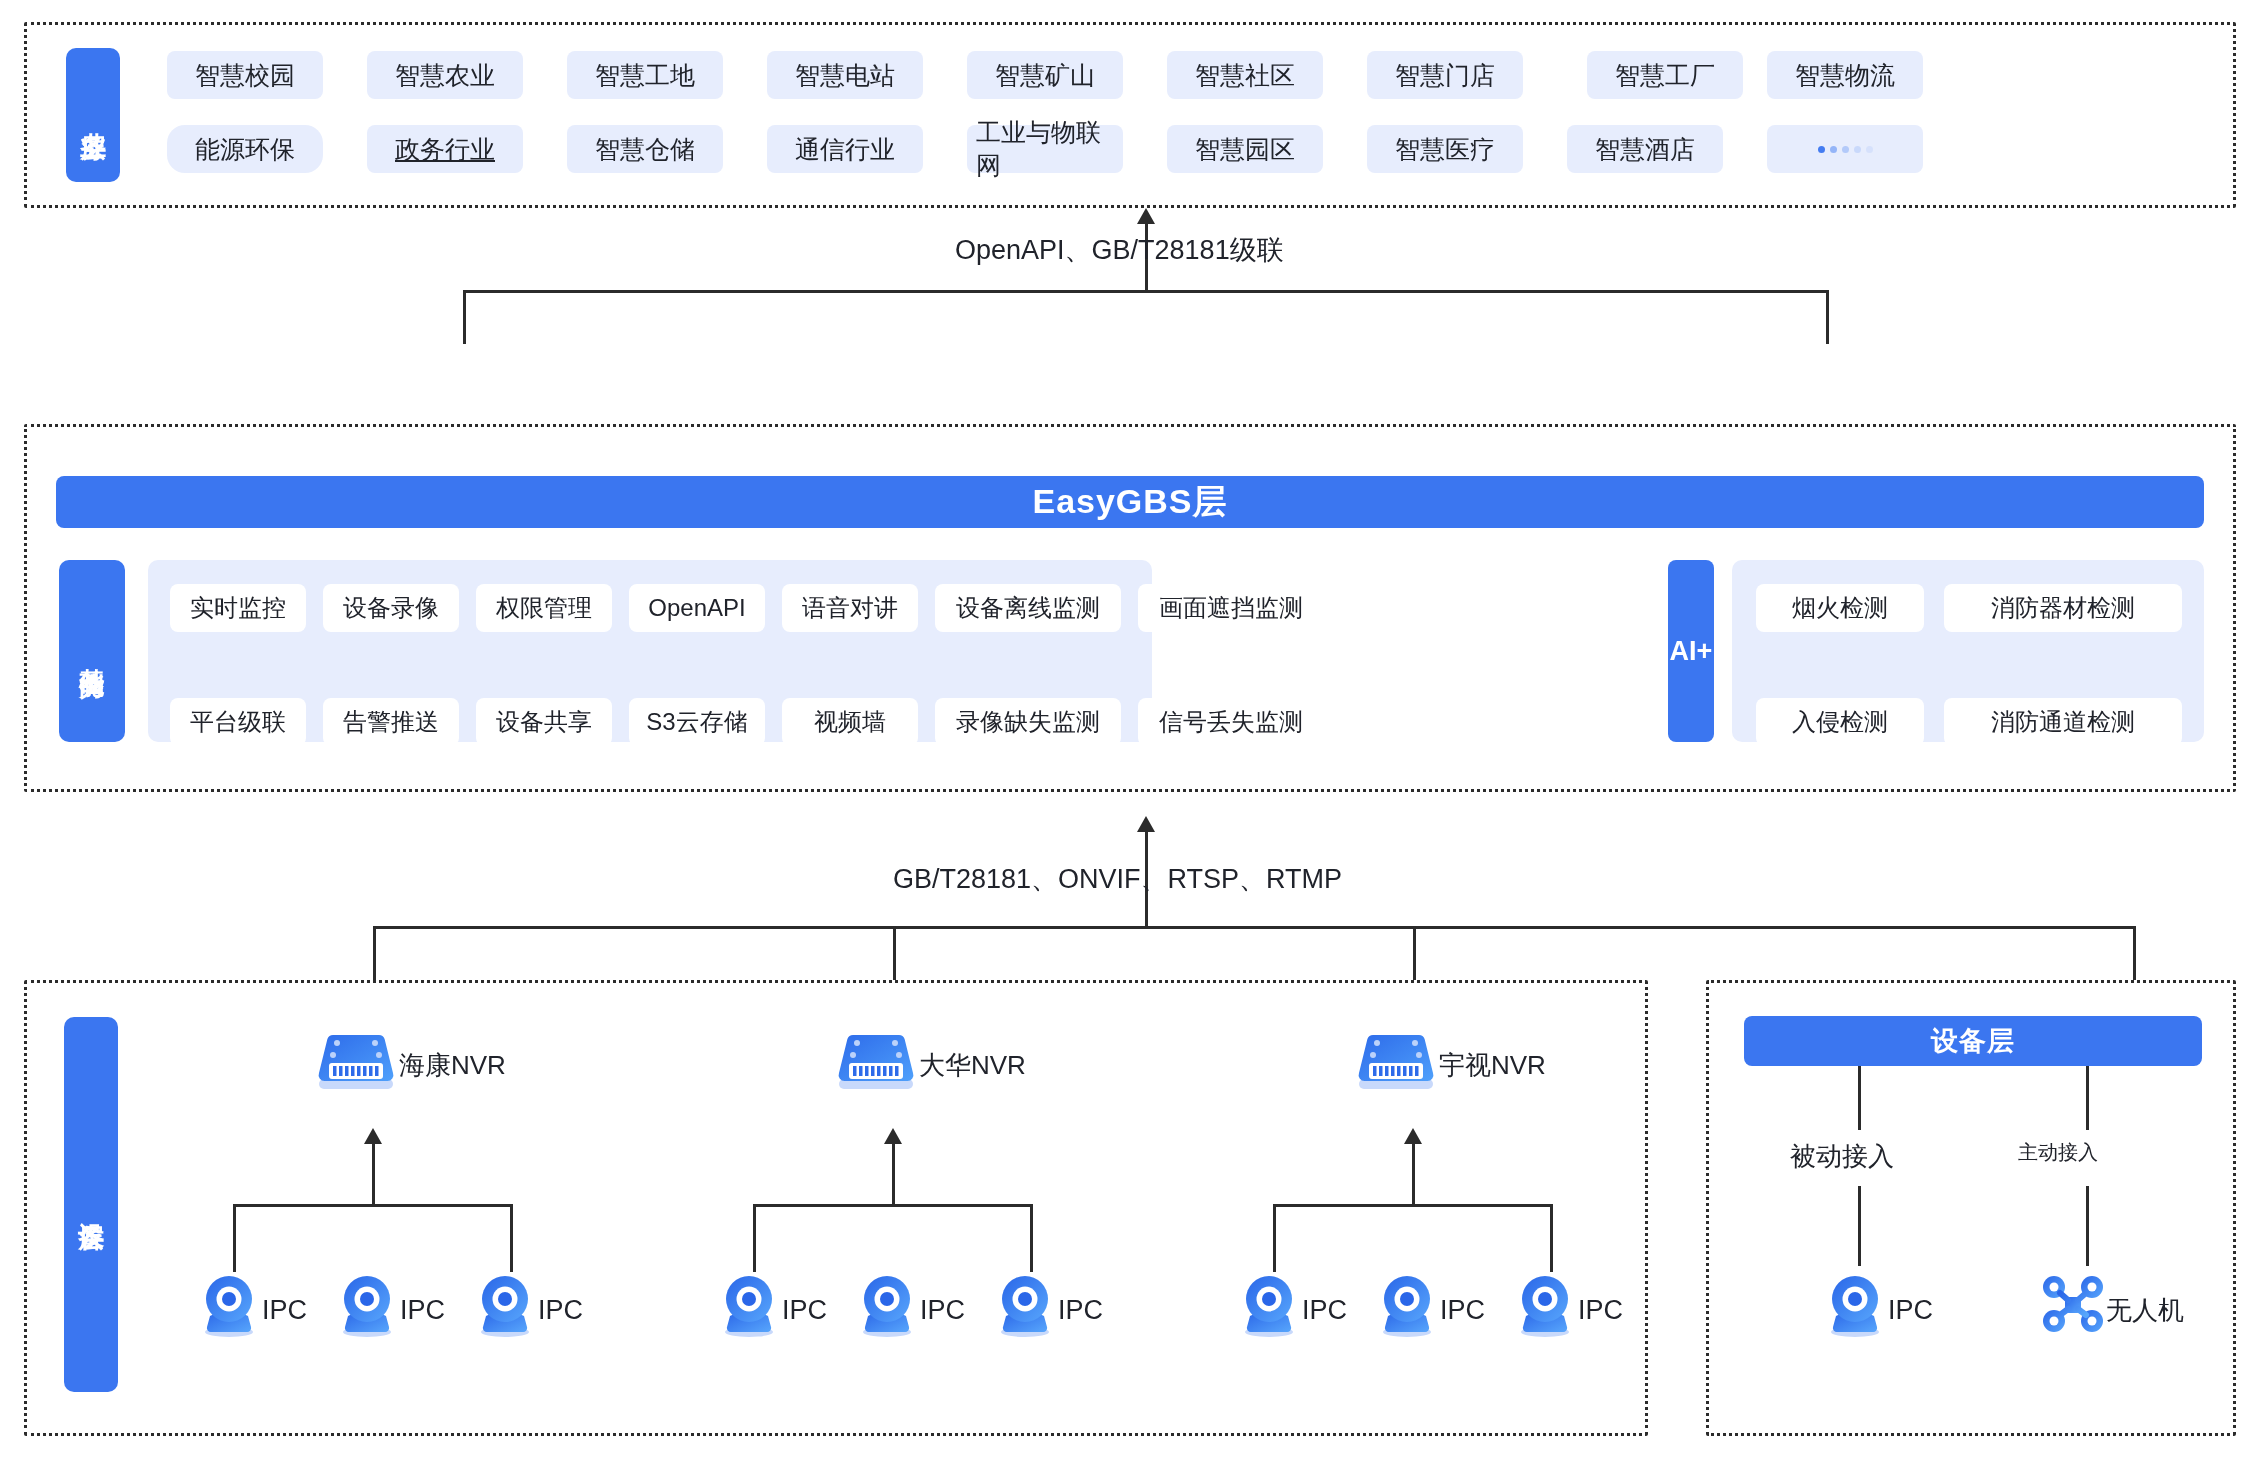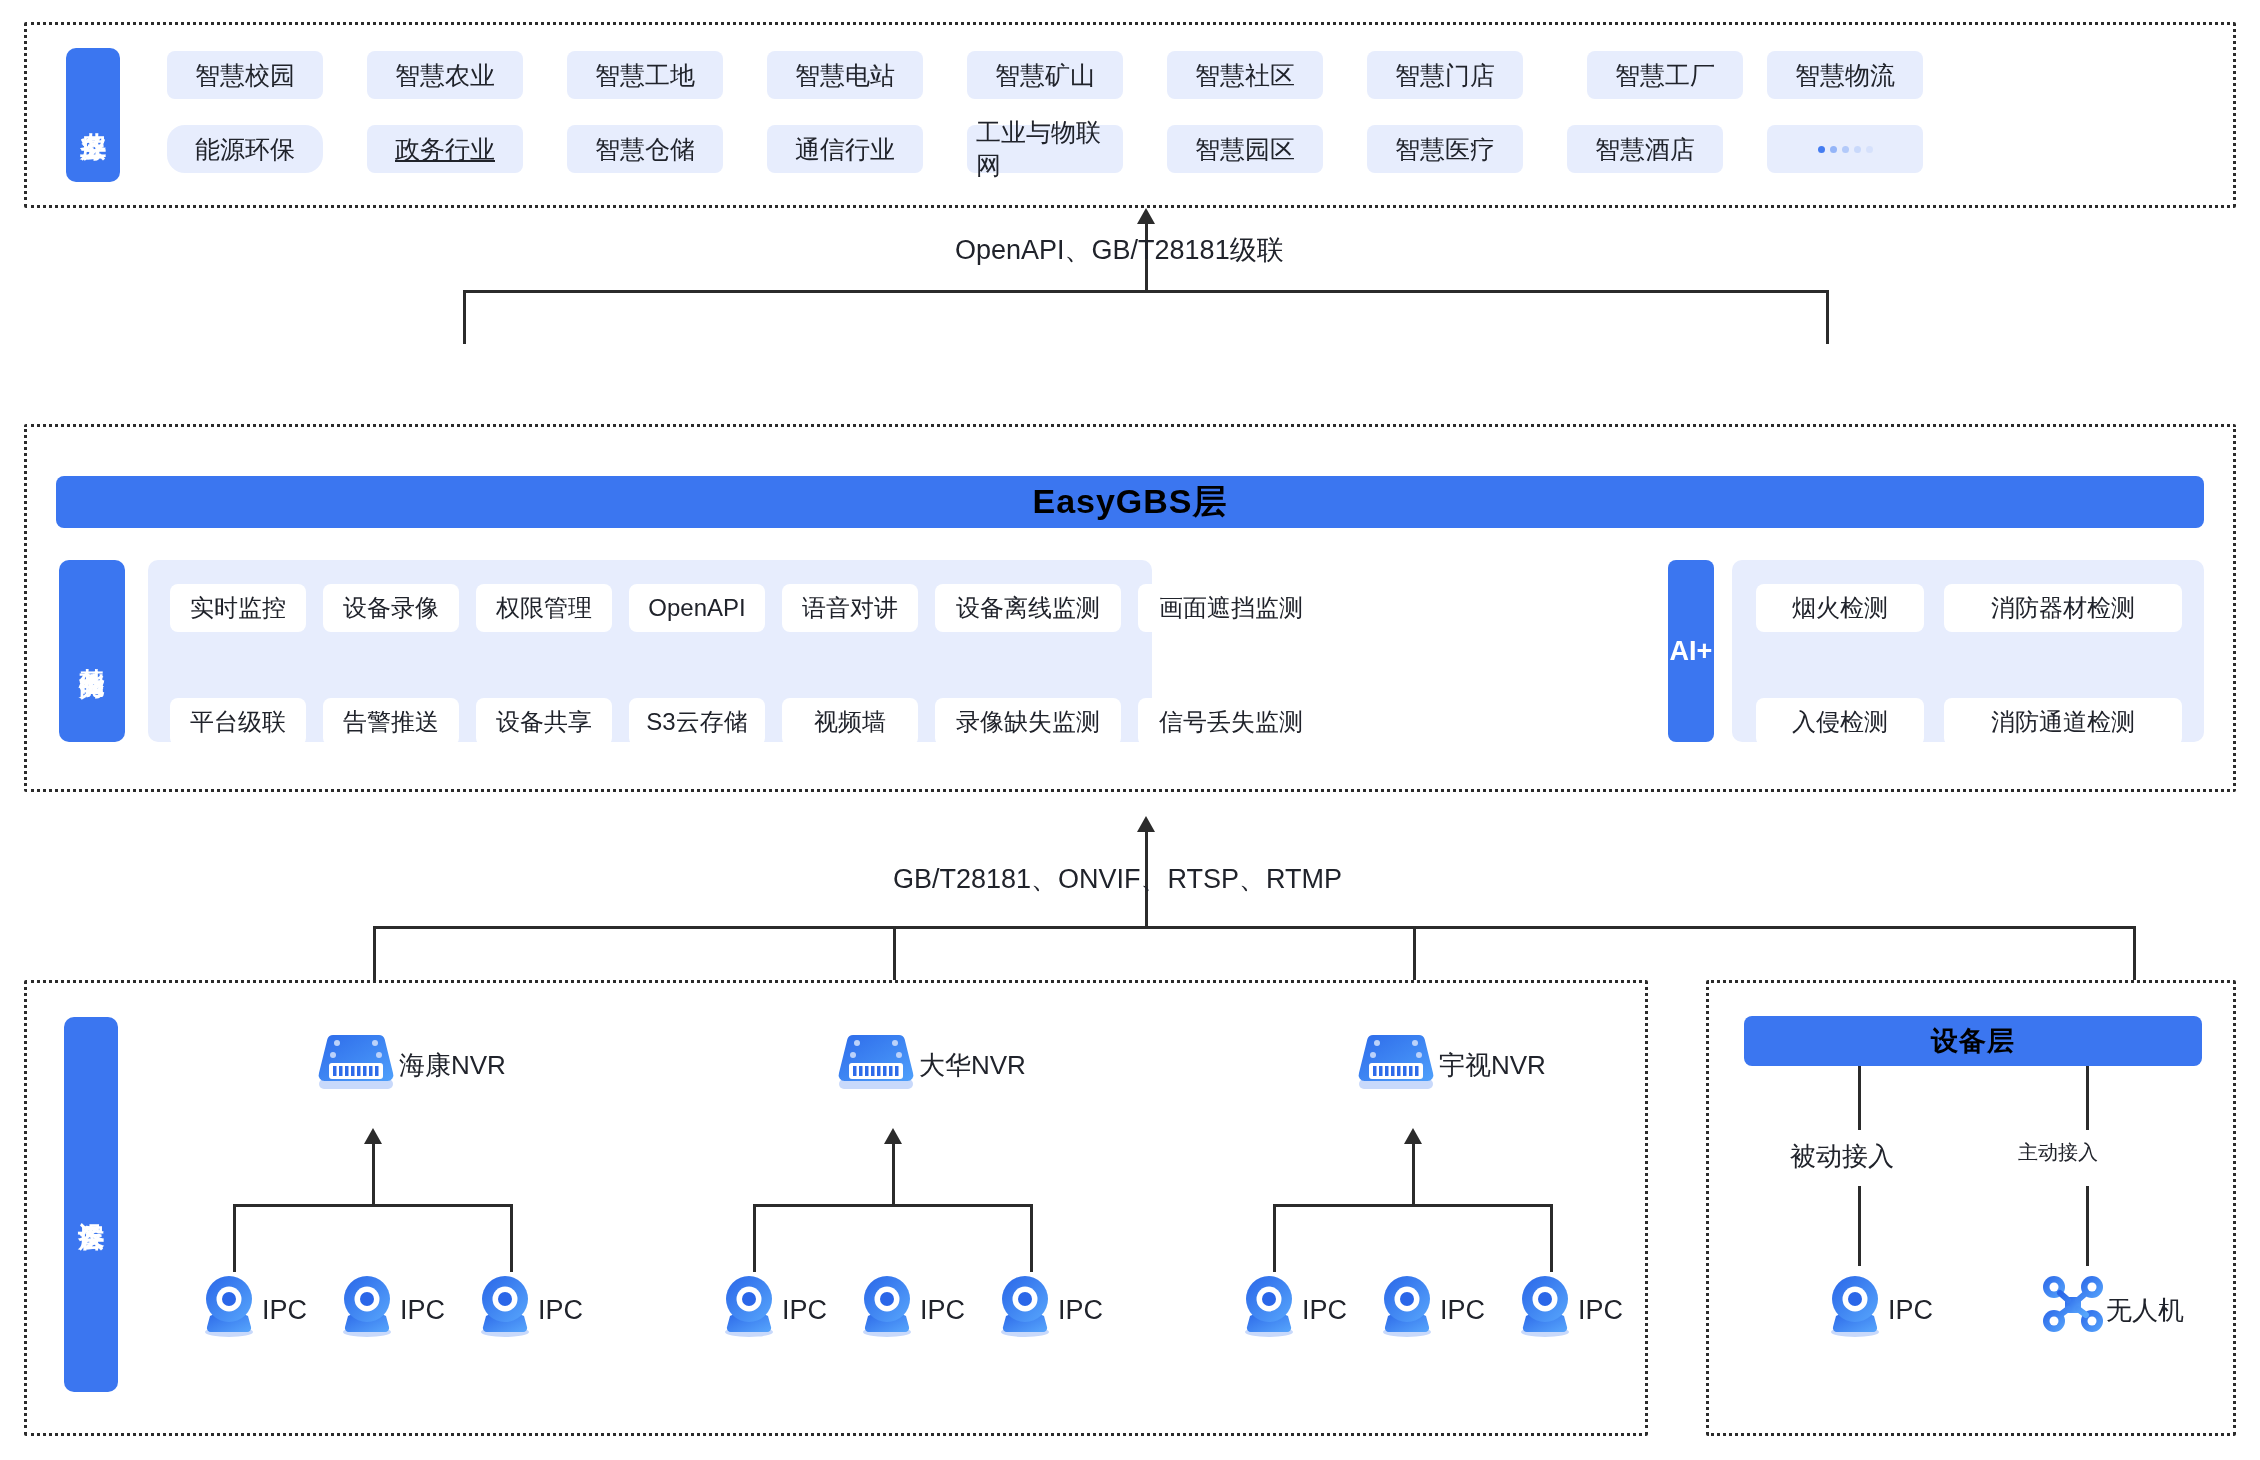--- a/index.html
+++ b/index.html
@@ -53,21 +53,21 @@
   .pill .dots i:nth-child(2){opacity:.8;background:#7FA6F6}
   .pill .dots i:nth-child(3){opacity:.7;background:#9DBAF8}
   .pill .dots i:nth-child(4){opacity:.6;background:#B6CBFA}
   .pill .dots i:nth-child(5){opacity:.5;background:#C6D6FB}
 
   
   .bluebar{
     position:absolute;
     background:#3B76F0;
     border-radius:8px;
-    color:#000000;
+    color:#ffffff;
     display:flex;align-items:center;justify-content:center;
     font-size:34px;font-weight:700;letter-spacing:1px;
   }
 
   
   .cap-panel{
     position:absolute;
     background:#E7EDFD;
     border-radius:10px;
   }

